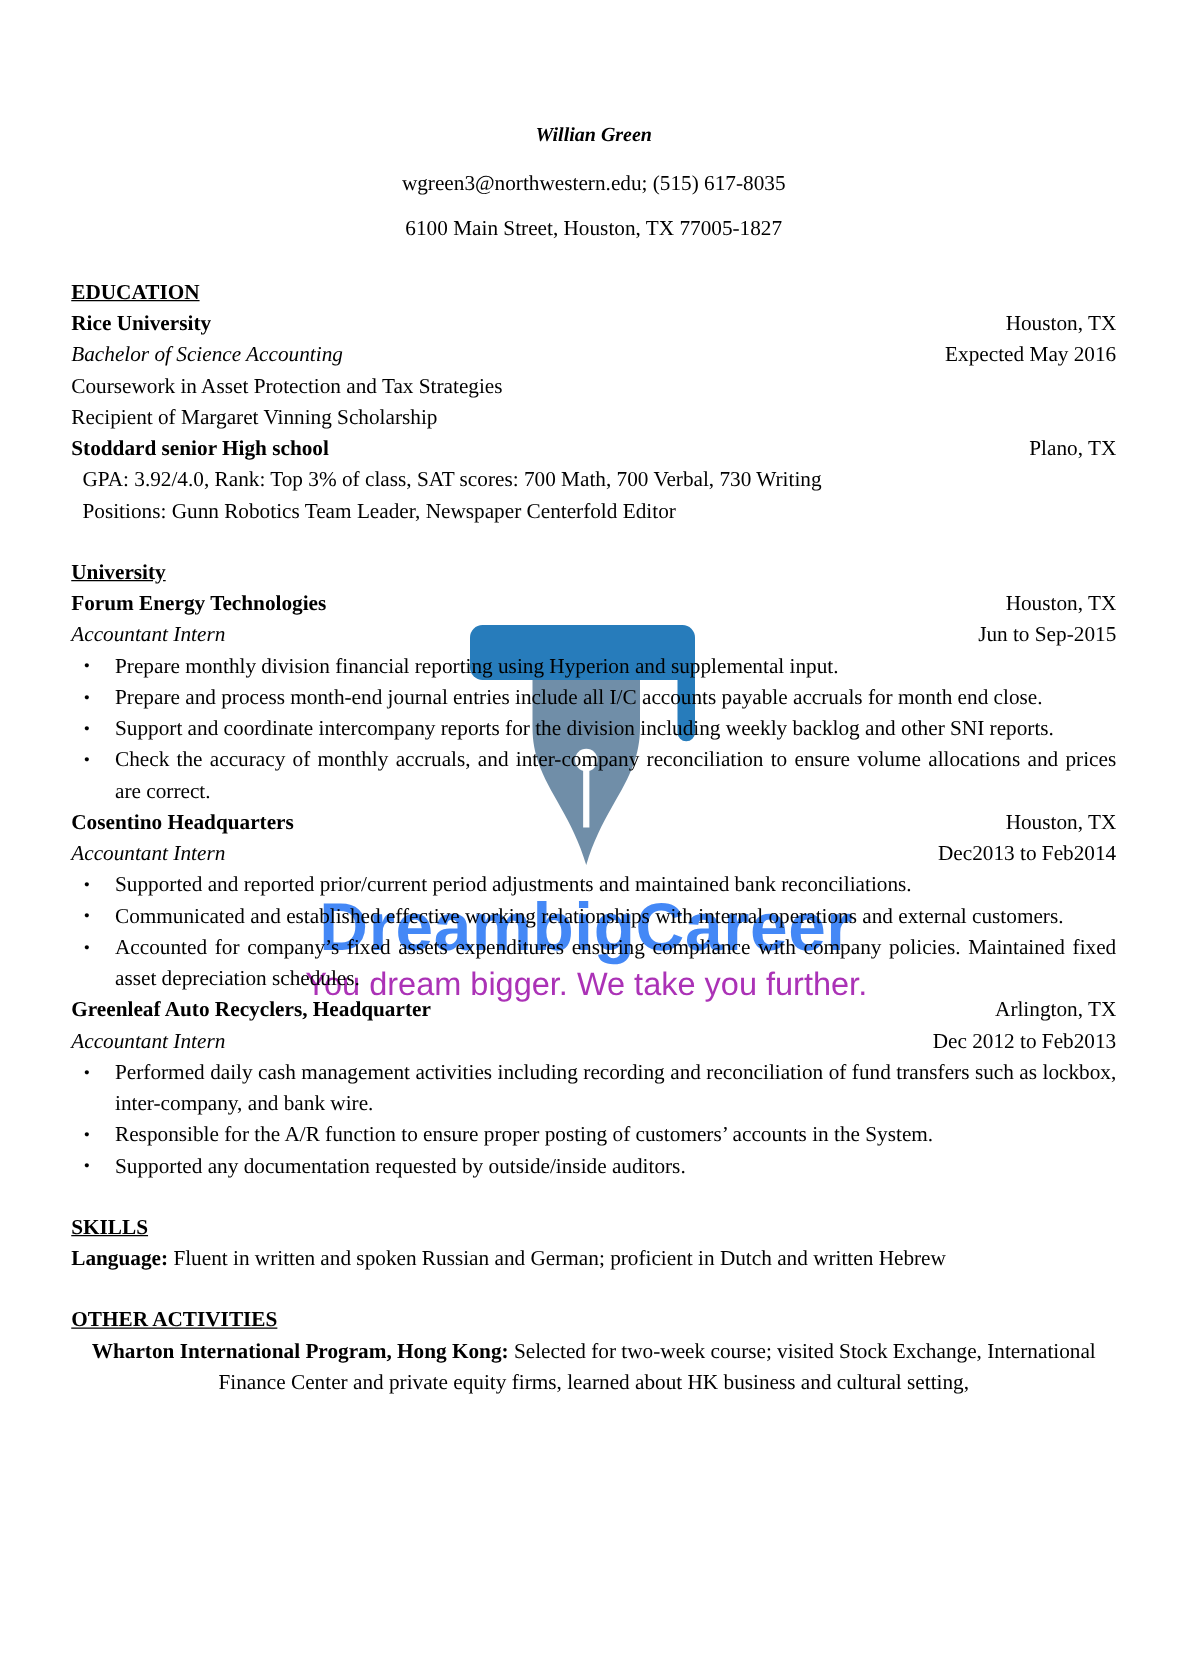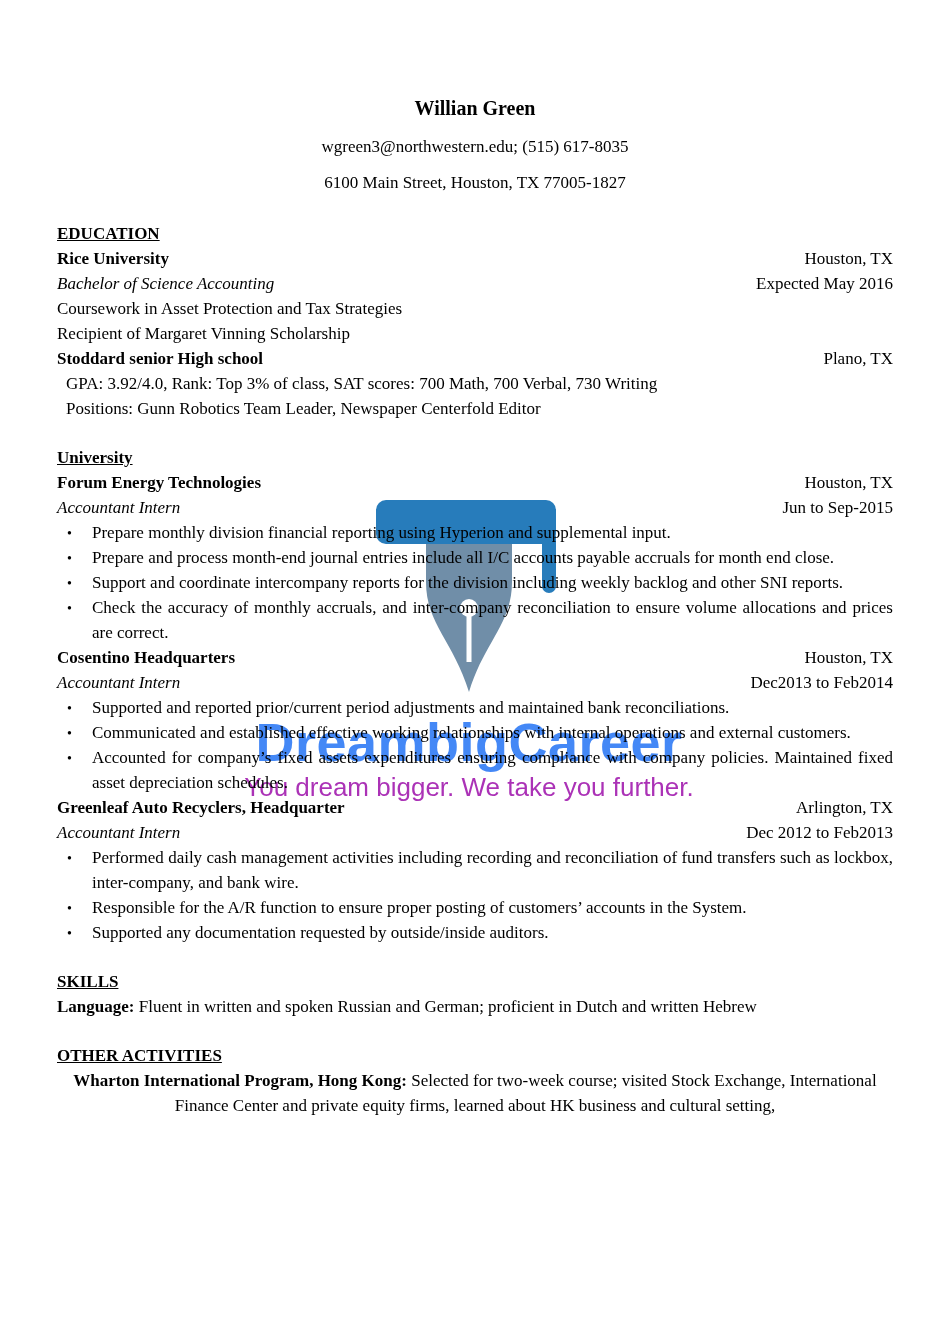--- a/index.html
+++ b/index.html
@@ -13,21 +13,21 @@
     position: relative;
     width: 950px; height: 1344px;
     background: #fff;
     padding: 96px 57px 0 57px;
     overflow: hidden;
   }
   .content { position: relative; z-index: 1; }
 
   
   .hdr { text-align: center; }
-  .hdr .name { font-size: 20px; font-weight: bold; line-height: 25px; margin-bottom: 13px; }
+  .hdr .name { font-size: 16px; font-weight: bold; line-height: 25px; margin-bottom: 13px; font-style: italic; }
   .hdr .line { font-size: 17px; line-height: 25px; }
   .hdr .contact { margin-bottom: 11px; }
   .hdr .address { margin-bottom: 0; }
 
   
   section.first { margin-top: 26px; }
   section.next  { margin-top: 24px; }
   h2 {
     font-size: 17px; font-weight: bold; line-height: 25px;
     text-decoration: underline;

